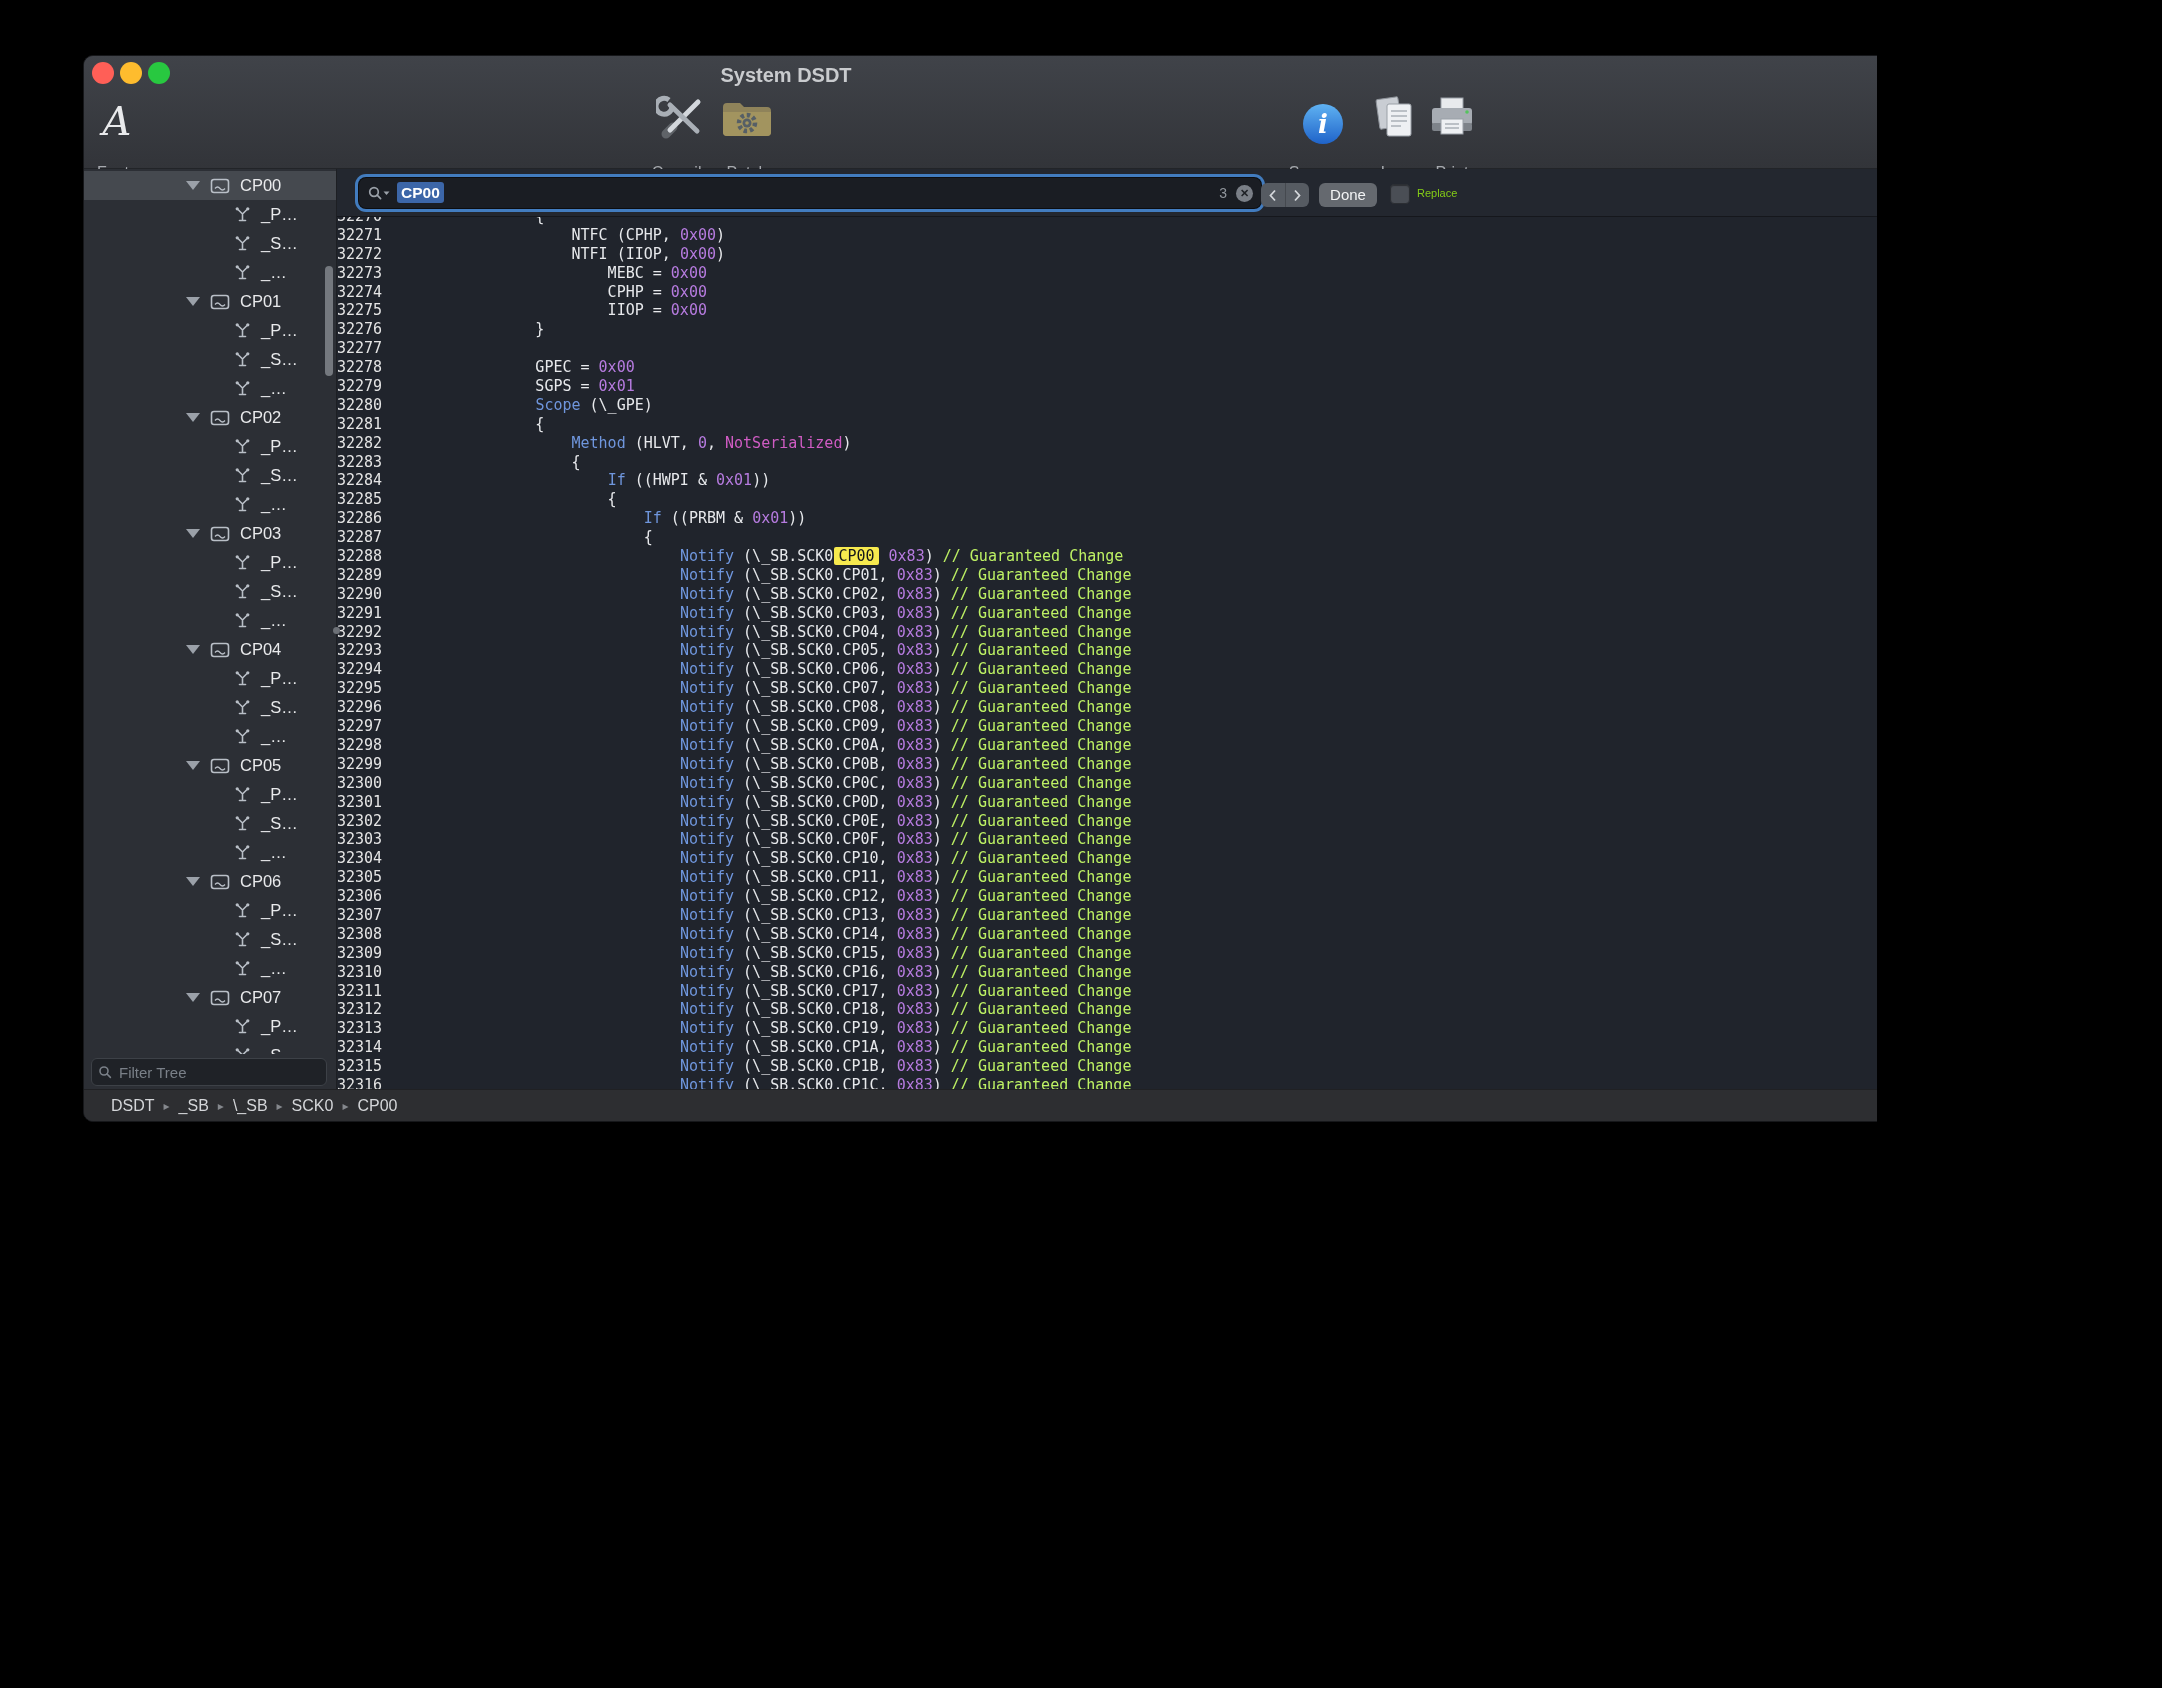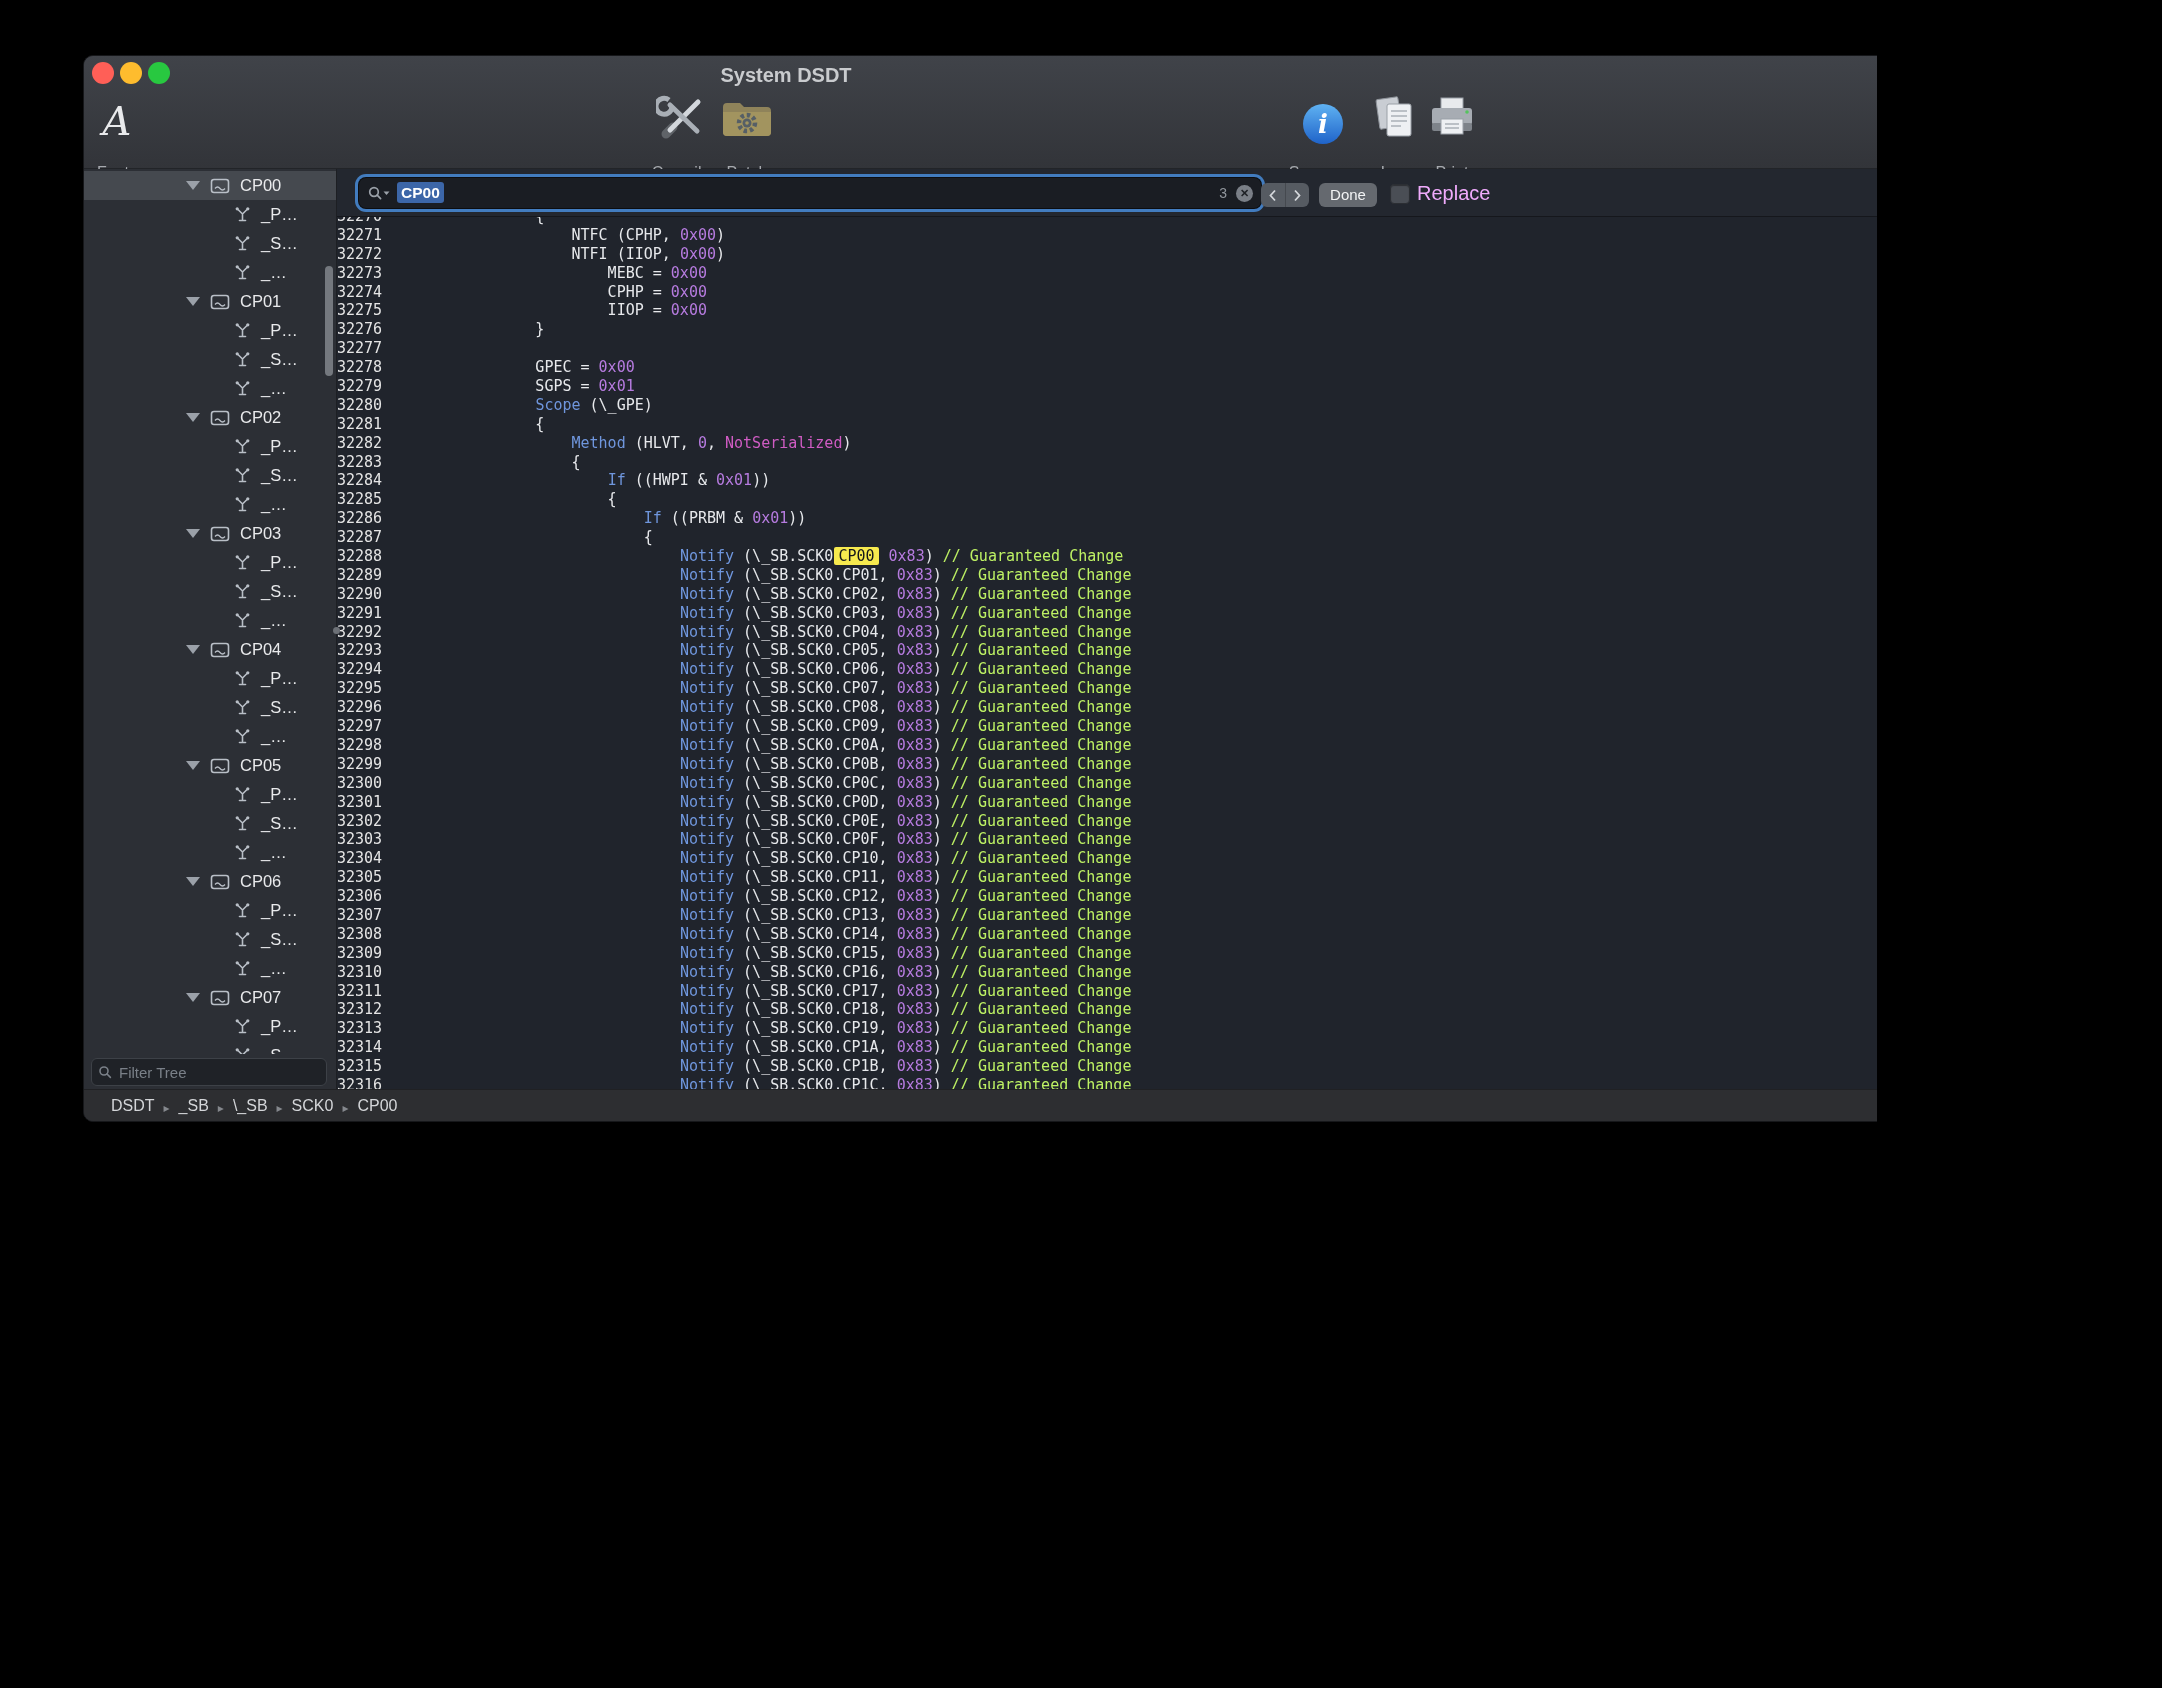--- a/index.html
+++ b/index.html
@@ -60,21 +60,21 @@
   .find-clear{width:17px;height:17px;border-radius:50%;background:#7a7f87;color:#1e2126;
               font-size:11px;font-weight:bold;line-height:17px;text-align:center;cursor:default;}
   .seg{position:absolute;left:924px;top:14px;width:48px;height:24px;background:#565b62;border-radius:6px;
        display:flex;overflow:hidden;}
   .seg button{flex:1;background:transparent;border:none;padding:0;display:flex;align-items:center;justify-content:center;}
   .seg button + button{border-left:1px solid #45494f;}
   .done-btn{position:absolute;left:982px;top:14px;width:58px;height:24px;background:#65696f;border:none;
             border-radius:6px;color:#f2f3f4;font-size:15px;font-family:"Liberation Sans",sans-serif;line-height:24px;padding:0;}
   .replace-box{position:absolute;left:1053px;top:15px;width:18px;height:18px;border-radius:4px;
                background:#4a4e55;border:1px solid #2b2e33;box-shadow:inset 0 1px 1px rgba(0,0,0,.4);}
-  .replace-label{position:absolute;left:1080px;top:14px;color:#f0abfc;font-size:20px;line-height:20px;}
+  .replace-label{position:absolute;left:1080px;top:14px;color:#84cc16;font-size:11px;line-height:20px;}
 
   
   .editor{flex:1;position:relative;overflow:hidden;background:#20242c;}
   .code{position:absolute;left:0;top:-10px;white-space:pre;
         font-family:"DejaVu Sans Mono",monospace;font-size:15px;line-height:18.9px;}
   .code-line{display:flex;height:18.9px;}
   .ln{width:76px;flex:none;text-align:left;color:#e5e5e5;}
   .code-text{padding-left:14px;}
   .tok-p{color:#e7e9ec;} .tok-k{color:#6f96dd;} .tok-n{color:#b67bdf;}
   .tok-t{color:#d05cc4;} .tok-c{color:#bef264;}
@@ -567,21 +567,21 @@
           <span class="replace-label">Replace</span>
         </div>
 
         <div class="editor">
           <div class="code"><div class="code-line"><span class="ln">32270</span><span class="code-text"><span class="tok-p">            {</span></span></div><div class="code-line"><span class="ln">32271</span><span class="code-text"><span class="tok-p">                NTFC (CPHP, </span><span class="tok-n">0x00</span><span class="tok-p">)</span></span></div><div class="code-line"><span class="ln">32272</span><span class="code-text"><span class="tok-p">                NTFI (IIOP, </span><span class="tok-n">0x00</span><span class="tok-p">)</span></span></div><div class="code-line"><span class="ln">32273</span><span class="code-text"><span class="tok-p">                    MEBC = </span><span class="tok-n">0x00</span></span></div><div class="code-line"><span class="ln">32274</span><span class="code-text"><span class="tok-p">                    CPHP = </span><span class="tok-n">0x00</span></span></div><div class="code-line"><span class="ln">32275</span><span class="code-text"><span class="tok-p">                    IIOP = </span><span class="tok-n">0x00</span></span></div><div class="code-line"><span class="ln">32276</span><span class="code-text"><span class="tok-p">            }</span></span></div><div class="code-line"><span class="ln">32277</span><span class="code-text"></span></div><div class="code-line"><span class="ln">32278</span><span class="code-text"><span class="tok-p">            GPEC = </span><span class="tok-n">0x00</span></span></div><div class="code-line"><span class="ln">32279</span><span class="code-text"><span class="tok-p">            SGPS = </span><span class="tok-n">0x01</span></span></div><div class="code-line"><span class="ln">32280</span><span class="code-text"><span class="tok-p">            </span><span class="tok-k">Scope</span><span class="tok-p"> (\_GPE)</span></span></div><div class="code-line"><span class="ln">32281</span><span class="code-text"><span class="tok-p">            {</span></span></div><div class="code-line"><span class="ln">32282</span><span class="code-text"><span class="tok-p">                </span><span class="tok-k">Method</span><span class="tok-p"> (HLVT, </span><span class="tok-n">0</span><span class="tok-p">, </span><span class="tok-t">NotSerialized</span><span class="tok-p">)</span></span></div><div class="code-line"><span class="ln">32283</span><span class="code-text"><span class="tok-p">                {</span></span></div><div class="code-line"><span class="ln">32284</span><span class="code-text"><span class="tok-p">                    </span><span class="tok-k">If</span><span class="tok-p"> ((HWPI &amp; </span><span class="tok-n">0x01</span><span class="tok-p">))</span></span></div><div class="code-line"><span class="ln">32285</span><span class="code-text"><span class="tok-p">                    {</span></span></div><div class="code-line"><span class="ln">32286</span><span class="code-text"><span class="tok-p">                        </span><span class="tok-k">If</span><span class="tok-p"> ((PRBM &amp; </span><span class="tok-n">0x01</span><span class="tok-p">))</span></span></div><div class="code-line"><span class="ln">32287</span><span class="code-text"><span class="tok-p">                        {</span></span></div><div class="code-line"><span class="ln">32288</span><span class="code-text"><span class="tok-p">                            </span><span class="tok-k">Notify</span><span class="tok-p"> (\_SB.SCK0</span><span class="tok-h">CP00</span><span class="tok-p"> </span><span class="tok-n">0x83</span><span class="tok-p">) </span><span class="tok-c">// Guaranteed Change</span></span></div><div class="code-line"><span class="ln">32289</span><span class="code-text"><span class="tok-p">                            </span><span class="tok-k">Notify</span><span class="tok-p"> (\_SB.SCK0.CP01, </span><span class="tok-n">0x83</span><span class="tok-p">) </span><span class="tok-c">// Guaranteed Change</span></span></div><div class="code-line"><span class="ln">32290</span><span class="code-text"><span class="tok-p">                            </span><span class="tok-k">Notify</span><span class="tok-p"> (\_SB.SCK0.CP02, </span><span class="tok-n">0x83</span><span class="tok-p">) </span><span class="tok-c">// Guaranteed Change</span></span></div><div class="code-line"><span class="ln">32291</span><span class="code-text"><span class="tok-p">                            </span><span class="tok-k">Notify</span><span class="tok-p"> (\_SB.SCK0.CP03, </span><span class="tok-n">0x83</span><span class="tok-p">) </span><span class="tok-c">// Guaranteed Change</span></span></div><div class="code-line"><span class="ln">32292</span><span class="code-text"><span class="tok-p">                            </span><span class="tok-k">Notify</span><span class="tok-p"> (\_SB.SCK0.CP04, </span><span class="tok-n">0x83</span><span class="tok-p">) </span><span class="tok-c">// Guaranteed Change</span></span></div><div class="code-line"><span class="ln">32293</span><span class="code-text"><span class="tok-p">                            </span><span class="tok-k">Notify</span><span class="tok-p"> (\_SB.SCK0.CP05, </span><span class="tok-n">0x83</span><span class="tok-p">) </span><span class="tok-c">// Guaranteed Change</span></span></div><div class="code-line"><span class="ln">32294</span><span class="code-text"><span class="tok-p">                            </span><span class="tok-k">Notify</span><span class="tok-p"> (\_SB.SCK0.CP06, </span><span class="tok-n">0x83</span><span class="tok-p">) </span><span class="tok-c">// Guaranteed Change</span></span></div><div class="code-line"><span class="ln">32295</span><span class="code-text"><span class="tok-p">                            </span><span class="tok-k">Notify</span><span class="tok-p"> (\_SB.SCK0.CP07, </span><span class="tok-n">0x83</span><span class="tok-p">) </span><span class="tok-c">// Guaranteed Change</span></span></div><div class="code-line"><span class="ln">32296</span><span class="code-text"><span class="tok-p">                            </span><span class="tok-k">Notify</span><span class="tok-p"> (\_SB.SCK0.CP08, </span><span class="tok-n">0x83</span><span class="tok-p">) </span><span class="tok-c">// Guaranteed Change</span></span></div><div class="code-line"><span class="ln">32297</span><span class="code-text"><span class="tok-p">                            </span><span class="tok-k">Notify</span><span class="tok-p"> (\_SB.SCK0.CP09, </span><span class="tok-n">0x83</span><span class="tok-p">) </span><span class="tok-c">// Guaranteed Change</span></span></div><div class="code-line"><span class="ln">32298</span><span class="code-text"><span class="tok-p">                            </span><span class="tok-k">Notify</span><span class="tok-p"> (\_SB.SCK0.CP0A, </span><span class="tok-n">0x83</span><span class="tok-p">) </span><span class="tok-c">// Guaranteed Change</span></span></div><div class="code-line"><span class="ln">32299</span><span class="code-text"><span class="tok-p">                            </span><span class="tok-k">Notify</span><span class="tok-p"> (\_SB.SCK0.CP0B, </span><span class="tok-n">0x83</span><span class="tok-p">) </span><span class="tok-c">// Guaranteed Change</span></span></div><div class="code-line"><span class="ln">32300</span><span class="code-text"><span class="tok-p">                            </span><span class="tok-k">Notify</span><span class="tok-p"> (\_SB.SCK0.CP0C, </span><span class="tok-n">0x83</span><span class="tok-p">) </span><span class="tok-c">// Guaranteed Change</span></span></div><div class="code-line"><span class="ln">32301</span><span class="code-text"><span class="tok-p">                            </span><span class="tok-k">Notify</span><span class="tok-p"> (\_SB.SCK0.CP0D, </span><span class="tok-n">0x83</span><span class="tok-p">) </span><span class="tok-c">// Guaranteed Change</span></span></div><div class="code-line"><span class="ln">32302</span><span class="code-text"><span class="tok-p">                            </span><span class="tok-k">Notify</span><span class="tok-p"> (\_SB.SCK0.CP0E, </span><span class="tok-n">0x83</span><span class="tok-p">) </span><span class="tok-c">// Guaranteed Change</span></span></div><div class="code-line"><span class="ln">32303</span><span class="code-text"><span class="tok-p">                            </span><span class="tok-k">Notify</span><span class="tok-p"> (\_SB.SCK0.CP0F, </span><span class="tok-n">0x83</span><span class="tok-p">) </span><span class="tok-c">// Guaranteed Change</span></span></div><div class="code-line"><span class="ln">32304</span><span class="code-text"><span class="tok-p">                            </span><span class="tok-k">Notify</span><span class="tok-p"> (\_SB.SCK0.CP10, </span><span class="tok-n">0x83</span><span class="tok-p">) </span><span class="tok-c">// Guaranteed Change</span></span></div><div class="code-line"><span class="ln">32305</span><span class="code-text"><span class="tok-p">                            </span><span class="tok-k">Notify</span><span class="tok-p"> (\_SB.SCK0.CP11, </span><span class="tok-n">0x83</span><span class="tok-p">) </span><span class="tok-c">// Guaranteed Change</span></span></div><div class="code-line"><span class="ln">32306</span><span class="code-text"><span class="tok-p">                            </span><span class="tok-k">Notify</span><span class="tok-p"> (\_SB.SCK0.CP12, </span><span class="tok-n">0x83</span><span class="tok-p">) </span><span class="tok-c">// Guaranteed Change</span></span></div><div class="code-line"><span class="ln">32307</span><span class="code-text"><span class="tok-p">                            </span><span class="tok-k">Notify</span><span class="tok-p"> (\_SB.SCK0.CP13, </span><span class="tok-n">0x83</span><span class="tok-p">) </span><span class="tok-c">// Guaranteed Change</span></span></div><div class="code-line"><span class="ln">32308</span><span class="code-text"><span class="tok-p">                            </span><span class="tok-k">Notify</span><span class="tok-p"> (\_SB.SCK0.CP14, </span><span class="tok-n">0x83</span><span class="tok-p">) </span><span class="tok-c">// Guaranteed Change</span></span></div><div class="code-line"><span class="ln">32309</span><span class="code-text"><span class="tok-p">                            </span><span class="tok-k">Notify</span><span class="tok-p"> (\_SB.SCK0.CP15, </span><span class="tok-n">0x83</span><span class="tok-p">) </span><span class="tok-c">// Guaranteed Change</span></span></div><div class="code-line"><span class="ln">32310</span><span class="code-text"><span class="tok-p">                            </span><span class="tok-k">Notify</span><span class="tok-p"> (\_SB.SCK0.CP16, </span><span class="tok-n">0x83</span><span class="tok-p">) </span><span class="tok-c">// Guaranteed Change</span></span></div><div class="code-line"><span class="ln">32311</span><span class="code-text"><span class="tok-p">                            </span><span class="tok-k">Notify</span><span class="tok-p"> (\_SB.SCK0.CP17, </span><span class="tok-n">0x83</span><span class="tok-p">) </span><span class="tok-c">// Guaranteed Change</span></span></div><div class="code-line"><span class="ln">32312</span><span class="code-text"><span class="tok-p">                            </span><span class="tok-k">Notify</span><span class="tok-p"> (\_SB.SCK0.CP18, </span><span class="tok-n">0x83</span><span class="tok-p">) </span><span class="tok-c">// Guaranteed Change</span></span></div><div class="code-line"><span class="ln">32313</span><span class="code-text"><span class="tok-p">                            </span><span class="tok-k">Notify</span><span class="tok-p"> (\_SB.SCK0.CP19, </span><span class="tok-n">0x83</span><span class="tok-p">) </span><span class="tok-c">// Guaranteed Change</span></span></div><div class="code-line"><span class="ln">32314</span><span class="code-text"><span class="tok-p">                            </span><span class="tok-k">Notify</span><span class="tok-p"> (\_SB.SCK0.CP1A, </span><span class="tok-n">0x83</span><span class="tok-p">) </span><span class="tok-c">// Guaranteed Change</span></span></div><div class="code-line"><span class="ln">32315</span><span class="code-text"><span class="tok-p">                            </span><span class="tok-k">Notify</span><span class="tok-p"> (\_SB.SCK0.CP1B, </span><span class="tok-n">0x83</span><span class="tok-p">) </span><span class="tok-c">// Guaranteed Change</span></span></div><div class="code-line"><span class="ln">32316</span><span class="code-text"><span class="tok-p">                            </span><span class="tok-k">Notify</span><span class="tok-p"> (\_SB.SCK0.CP1C, </span><span class="tok-n">0x83</span><span class="tok-p">) </span><span class="tok-c">// Guaranteed Change</span></span></div></div>
         </div>
       </div>
     </div>
 
     <div class="statusbar">
-      <span style="display:flex;align-items:flex-end;gap:9px;">
+      <span style="display:flex;align-items:center;gap:9px;">
           <span class="crumb">DSDT</span>
           <span class="crumb-sep">▸</span>
           <span class="crumb">_SB</span>
           <span class="crumb-sep">▸</span>
           <span class="crumb">\_SB</span>
           <span class="crumb-sep">▸</span>
           <span class="crumb">SCK0</span>
           <span class="crumb-sep">▸</span>
           <span class="crumb">CP00</span>
         </span>

